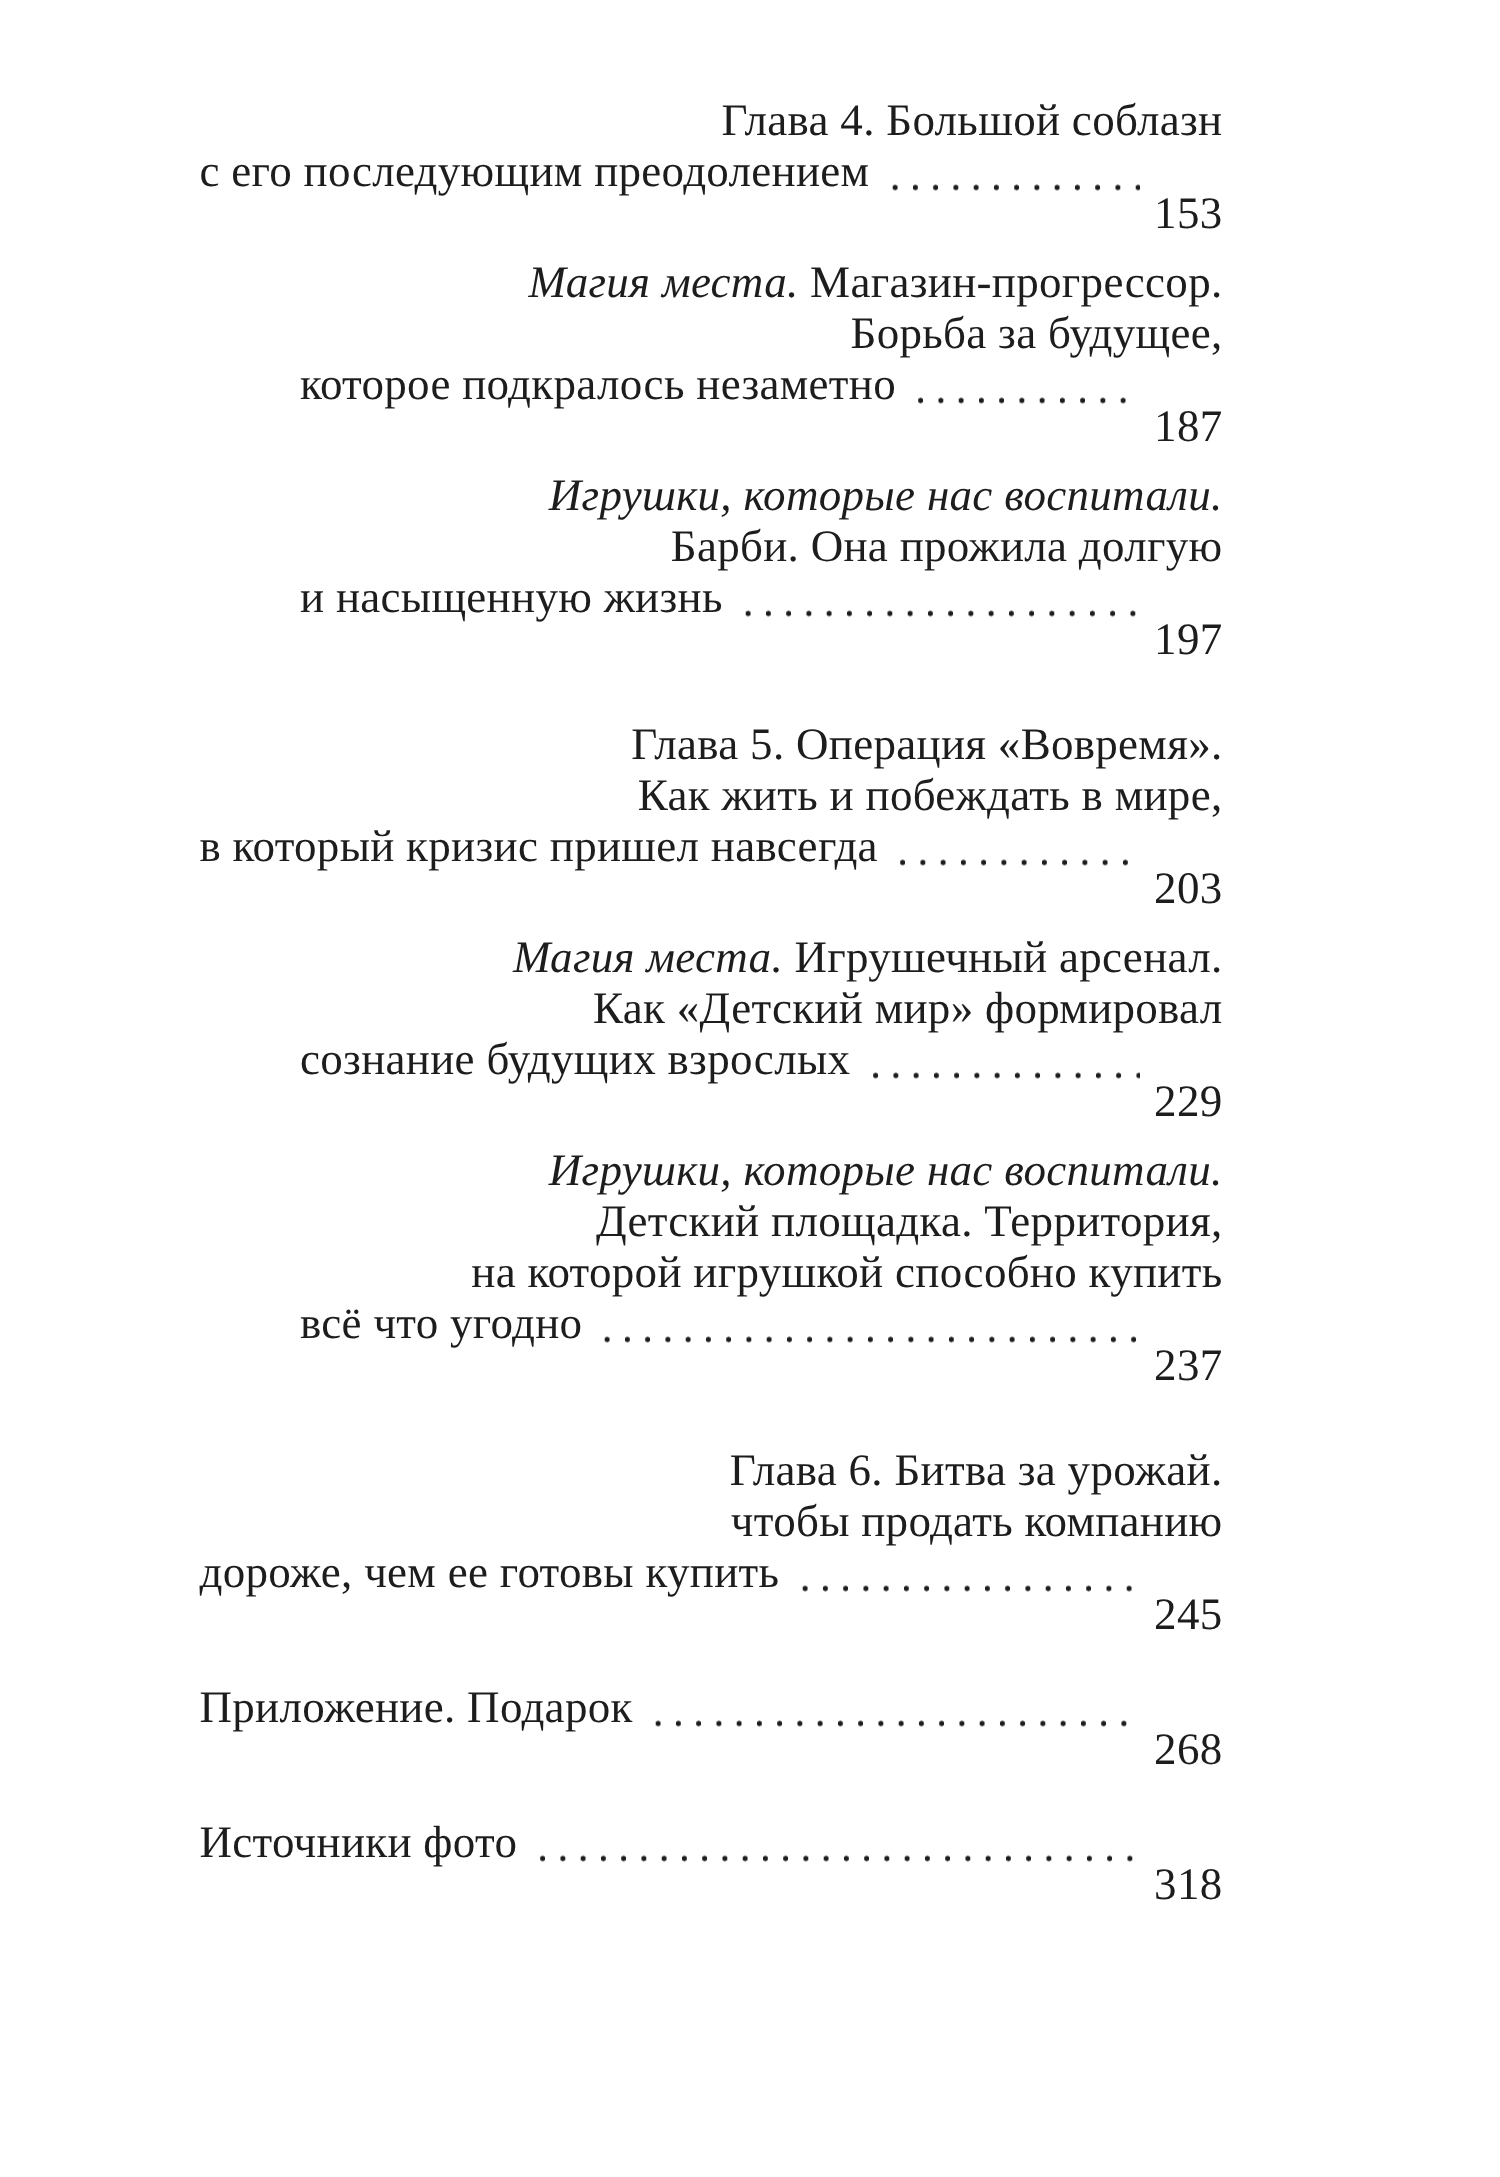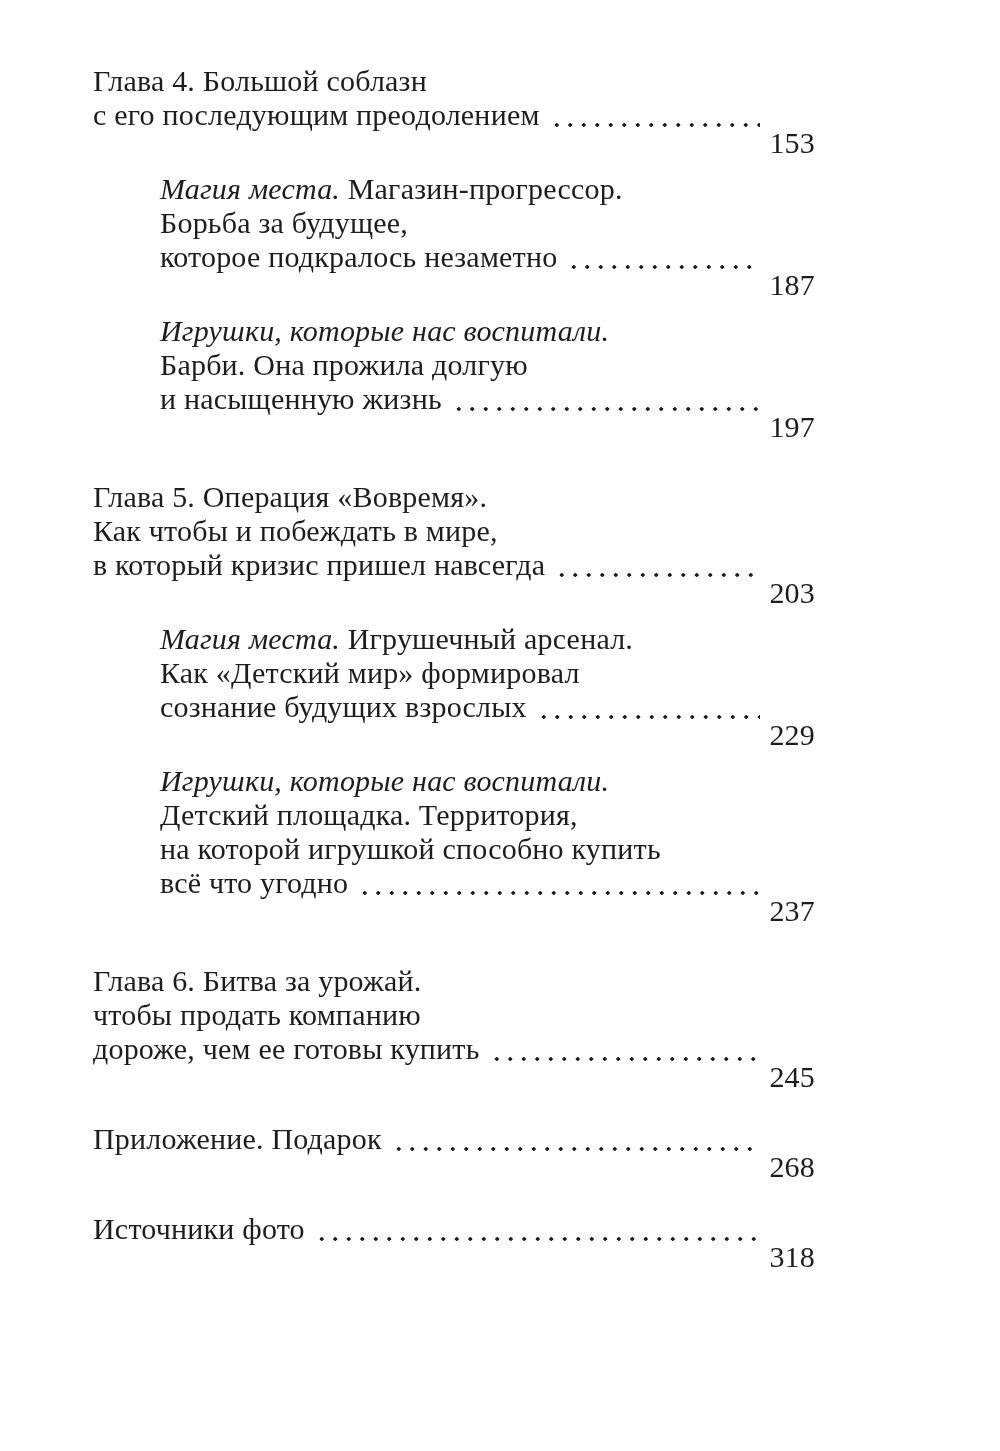--- a/index.html
+++ b/index.html
@@ -21,23 +21,23 @@
     top: 64px;
     width: 722px;
     font-size: 30px;
     line-height: 34px;
     letter-spacing: 0.2px;
   }
   .entry { margin: 0; }
   .entry.sub { padding-left: 67px; margin-top: 12px; }
   .entry.mt-lg { margin-top: 36px; }
   .entry.mt-md { margin-top: 28px; }
-  .line { white-space: nowrap; }
+  .line { white-space: nowrap; text-align: right; }
   .row { display: flex; }
-  .tail { flex: 0 0 auto; }
+  .tail { flex: 0 0 auto; margin-left: 40px; }
   .leader {
     flex: 1 1 auto;
     margin-left: 10px;
     margin-right: 9px;
     background-image: radial-gradient(circle, #1d1d1d 1.55px, rgba(0,0,0,0) 1.95px);
     background-size: 13.5px 4px;
     background-repeat: repeat-x;
     background-position: 0 25px;
   }
   .pagenum { flex: 0 0 auto; margin-top: 28px; }
@@ -72,21 +72,21 @@
     <div class="line">Барби. Она прожила долгую</div>
     <div class="line row">
       <span class="tail">и насыщенную жизнь</span>
       <span class="leader"></span>
       <span class="pagenum">197</span>
     </div>
   </div>
 
   <div class="entry mt-lg">
     <div class="line">Глава 5. Операция «Вовремя».</div>
-    <div class="line">Как чтобы и побеждать в мире,</div>
+    <div class="line">Как жить и побеждать в мире,</div>
     <div class="line row">
       <span class="tail">в который кризис пришел навсегда</span>
       <span class="leader"></span>
       <span class="pagenum">203</span>
     </div>
   </div>
 
   <div class="entry sub">
     <div class="line"><em class="lead">Магия места.</em><span> Игрушечный арсенал.</span></div>
     <div class="line">Как «Детский мир» формировал</div>

